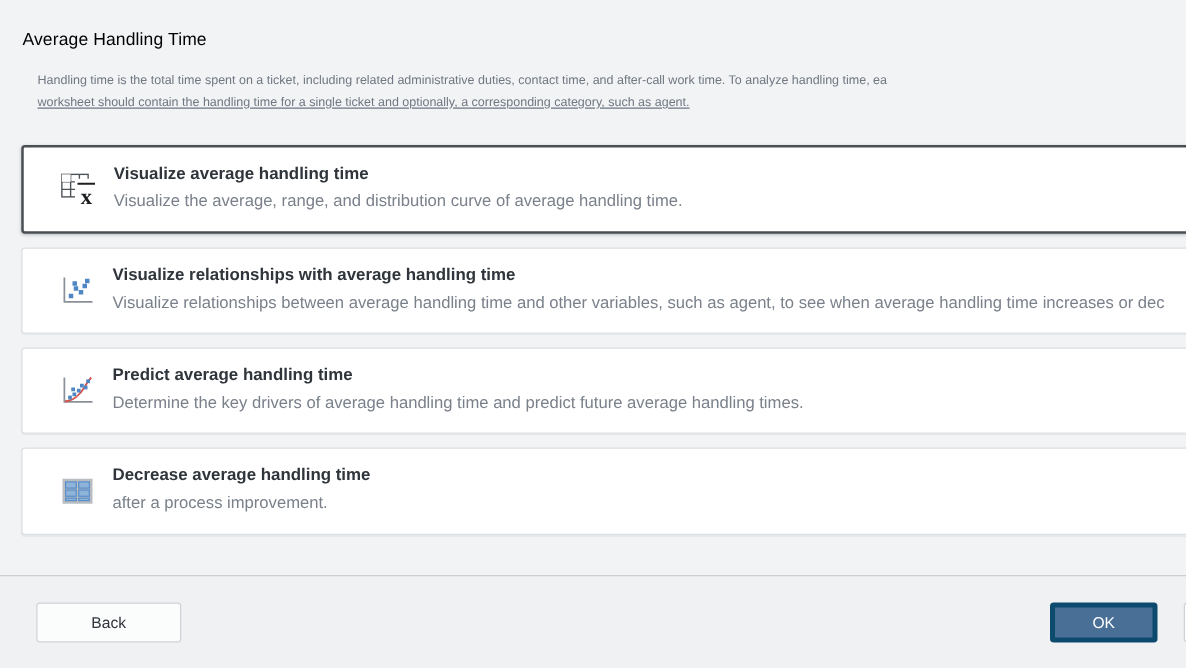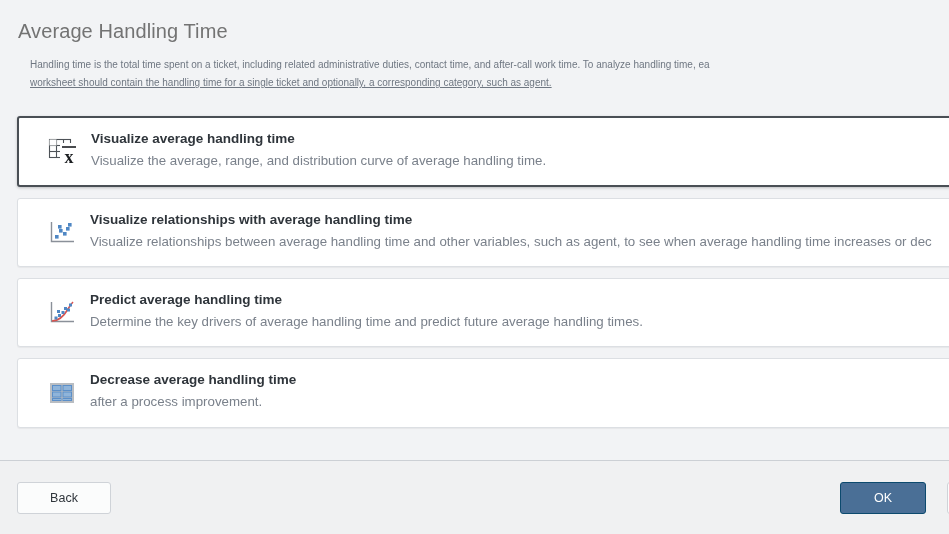--- a/index.html
+++ b/index.html
@@ -24,23 +24,23 @@
     background: #f2f3f5;
     position: relative;
   }
 
   
   .header {
     padding: 18px 18px 0 18px;
     flex: 0 0 auto;
   }
   .page-title {
-    font-size: 20px;
+    font-size: 14px;
     font-weight: 400;
-    color: #737373;
+    color: #000000;
     line-height: 26px;
     margin: 0 0 9px 0;
     letter-spacing: .1px;
   }
   .page-desc {
     font-size: 10px;
     line-height: 18px;
     color: #6f7782;
     margin: 12px;
     white-space: nowrap;
@@ -120,32 +120,32 @@
     font-family: "Liberation Sans", sans-serif;
     font-size: 12.5px;
     border-radius: 3px;
     cursor: pointer;
     display: flex;
     align-items: center;
     justify-content: center;
     padding: 0;
   }
   .btn-back {
-    left: 17px;
-    width: 94px;
+    left: 29px;
+    width: 116px;
     background: #fbfcfc;
     border: 1px solid #cfd3d8;
     color: #2f353b;
   }
   .btn-ok {
     left: 840px;
     width: 86px;
     background: linear-gradient(#527architecture, #4a6f96);
     background: #4a6f96;
-    border: 1px solid #0c4a6e;
+    border: 4px solid #0c4a6e;
     color: #ffffff;
     font-weight: normal;
   }
   .btn-cancel {
     left: 947px;
     width: 99px;
     background: #fbfcfc;
     border: 1px solid #cfd3d8;
     color: #2f353b;
   }

